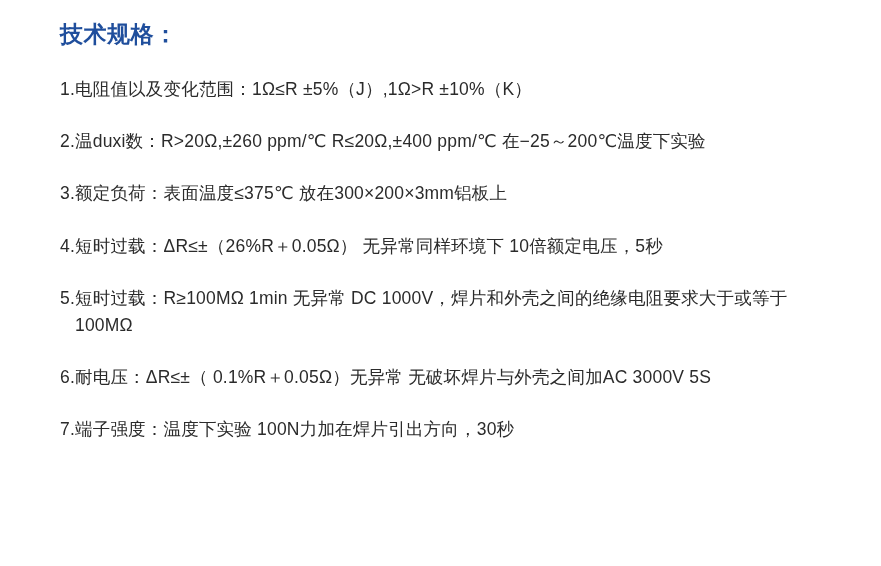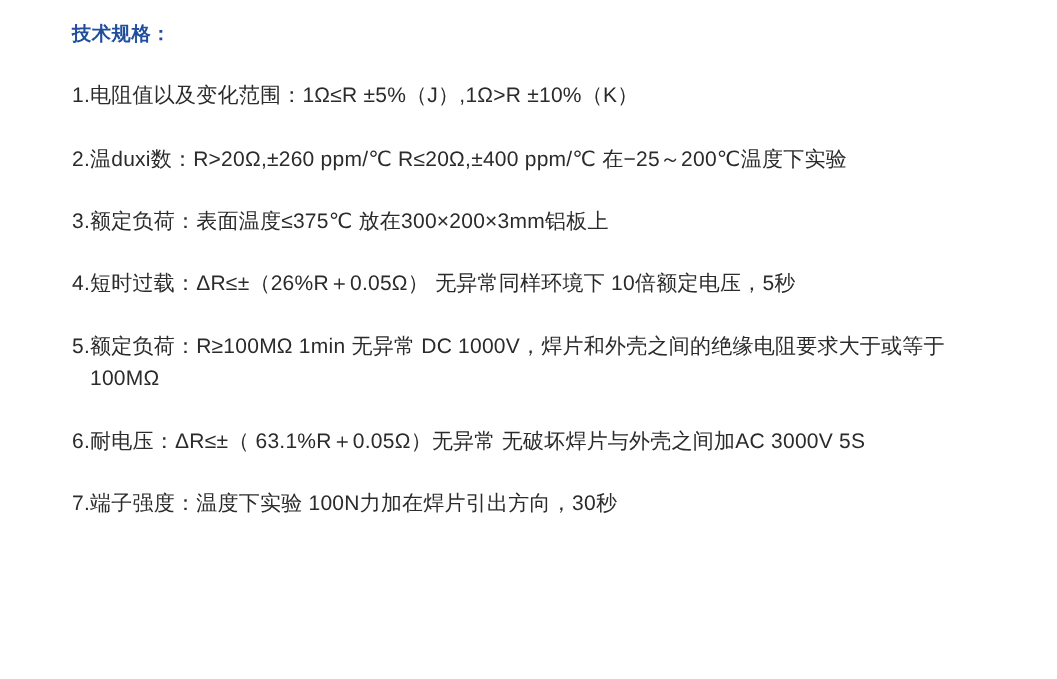--- a/index.html
+++ b/index.html
@@ -15,21 +15,21 @@
     overflow: hidden;
   }
   .page {
     position: relative;
     width: 881px;
     height: 566px;
     box-sizing: border-box;
     padding: 18px 40px 0 60px;
   }
   .doc-title {
-    font-size: 16px;
+    font-size: 23px;
     font-weight: bold;
     color: #1f4e9c;
     letter-spacing: 0.5px;
     margin: 0 0 26px 0;
     line-height: 1.4;
   }
   .spec-list {
     list-style: none;
     margin: 0;
     padding: 0;
@@ -76,26 +76,26 @@
       <span class="spec-text">额定负荷：表面温度≤375℃ 放在300×200×3mm铝板上</span>
     </li>
 
     <li class="spec-item">
       <span class="spec-num">4.</span>
       <span class="spec-text">短时过载：ΔR≤±（26%R＋0.05Ω） 无异常同样环境下 10倍额定电压，5秒</span>
     </li>
 
     <li class="spec-item">
       <span class="spec-num">5.</span>
-      <span class="spec-text">额定负荷：R≥100MΩ 1min 无异常 DC 1000V，焊片和外壳之间的绝缘电阻要求大于或等于100MΩ</span>
+      <span class="spec-text">短时过载：R≥100MΩ 1min 无异常 DC 1000V，焊片和外壳之间的绝缘电阻要求大于或等于100MΩ</span>
     </li>
 
     <li class="spec-item">
       <span class="spec-num">6.</span>
-      <span class="spec-text">耐电压：ΔR≤±（ 63.1%R＋0.05Ω）无异常 无破坏焊片与外壳之间加AC 3000V 5S</span>
+      <span class="spec-text">耐电压：ΔR≤±（ 0.1%R＋0.05Ω）无异常 无破坏焊片与外壳之间加AC 3000V 5S</span>
     </li>
 
     <li class="spec-item">
       <span class="spec-num">7.</span>
       <span class="spec-text">端子强度：温度下实验 100N力加在焊片引出方向，30秒</span>
     </li>
 
   </ul>
 </div>
 

